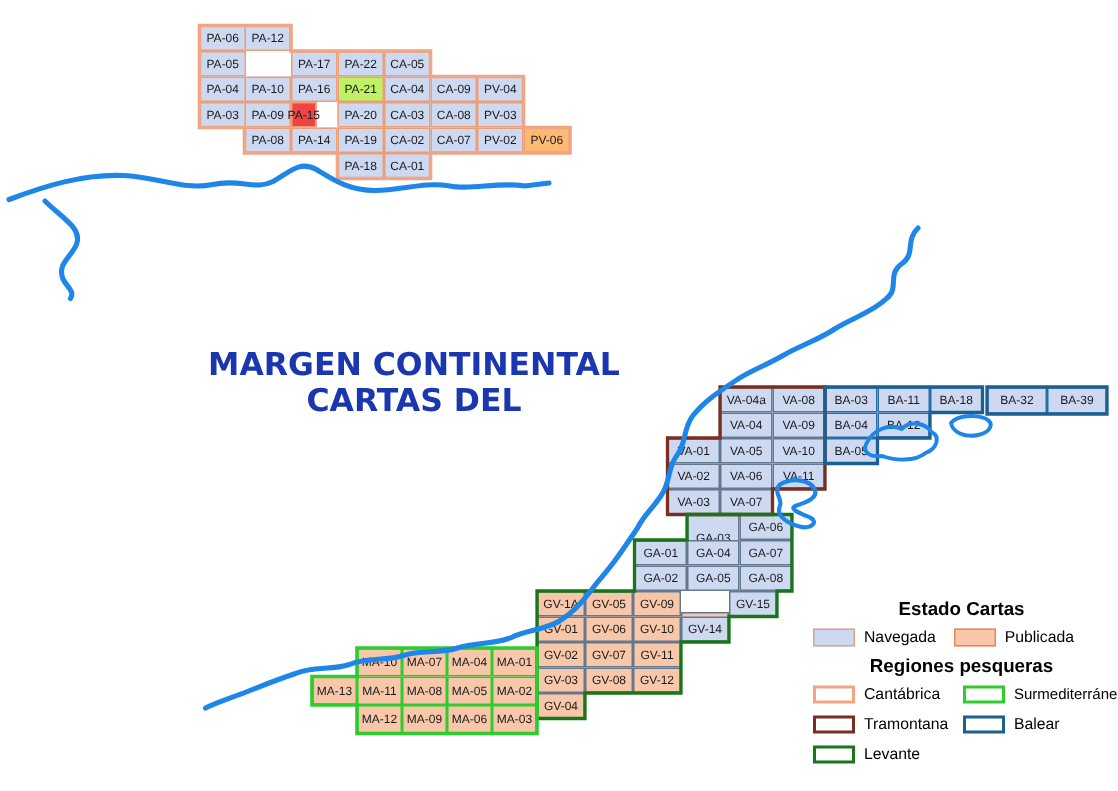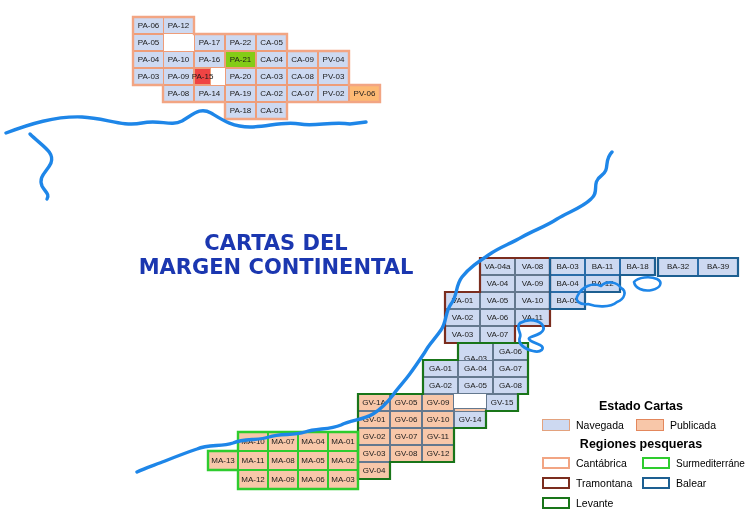--- a/index.html
+++ b/index.html
@@ -24,36 +24,36 @@
   .legend-item .swatch{width:28px;height:12px;box-sizing:border-box;flex:0 0 auto;}
   .legend-item .lbl{font-size:10.5px;color:#000;white-space:nowrap;}
   #region-grid{display:grid;grid-template-columns:100px 106px;row-gap:8px;padding-left:4px;margin-top:4px;}
 </style>
 </head>
 <body>
 
 <div id="stage">
 
   <div id="map-title" style="color: rgb(27, 55, 176);">
+    <div>MARGEN CONTINENTAL</div>
     <div>CARTAS DEL</div>
-    <div>MARGEN CONTINENTAL</div>
   </div>
 
   <div id="cells">
       <div class="cell" style="left: 133px; top: 17px; width: 31px; height: 17px; background: rgb(205, 217, 241); border: 1px solid rgb(238, 157, 121);">PA-06</div>
       <div class="cell" style="left: 163px; top: 17px; width: 31px; height: 17px; background: rgb(205, 217, 241); border: 1px solid rgb(238, 157, 121);">PA-12</div>
       <div class="cell" style="left: 133px; top: 34px; width: 31px; height: 17px; background: rgb(205, 217, 241); border: 1px solid rgb(238, 157, 121);">PA-05</div>
       <div class="cell" style="left: 163px; top: 34px; width: 31px; height: 17px; background: rgb(205, 217, 241); border: 1px solid rgb(238, 157, 121); margin-top: 48px;">PA-11</div>
       <div class="cell" style="left: 194px; top: 34px; width: 31px; height: 17px; background: rgb(205, 217, 241); border: 1px solid rgb(238, 157, 121);">PA-17</div>
       <div class="cell" style="left: 225px; top: 34px; width: 31px; height: 17px; background: rgb(205, 217, 241); border: 1px solid rgb(238, 157, 121);">PA-22</div>
       <div class="cell" style="left: 256px; top: 34px; width: 31px; height: 17px; background: rgb(205, 217, 241); border: 1px solid rgb(238, 157, 121);">CA-05</div>
       <div class="cell" style="left: 133px; top: 51px; width: 31px; height: 17px; background: rgb(205, 217, 241); border: 1px solid rgb(238, 157, 121);">PA-04</div>
       <div class="cell" style="left: 163px; top: 51px; width: 31px; height: 17px; background: rgb(205, 217, 241); border: 1px solid rgb(238, 157, 121);">PA-10</div>
       <div class="cell" style="left: 194px; top: 51px; width: 31px; height: 17px; background: rgb(205, 217, 241); border: 1px solid rgb(238, 157, 121);">PA-16</div>
-      <div class="cell" style="left: 225px; top: 51px; width: 31px; height: 17px; background: #84cc16; border: 1px solid rgb(238, 157, 121);">PA-21</div>
+      <div class="cell" style="left: 225px; top: 51px; width: 31px; height: 17px; background: #bef264; border: 1px solid rgb(238, 157, 121);">PA-21</div>
       <div class="cell" style="left: 256px; top: 51px; width: 31px; height: 17px; background: rgb(205, 217, 241); border: 1px solid rgb(238, 157, 121);">CA-04</div>
       <div class="cell" style="left: 287px; top: 51px; width: 31px; height: 17px; background: rgb(205, 217, 241); border: 1px solid rgb(238, 157, 121);">CA-09</div>
       <div class="cell" style="left: 318px; top: 51px; width: 31px; height: 17px; background: rgb(205, 217, 241); border: 1px solid rgb(238, 157, 121);">PV-04</div>
       <div class="cell" style="left: 133px; top: 68px; width: 31px; height: 17px; background: rgb(205, 217, 241); border: 1px solid rgb(238, 157, 121);">PA-03</div>
       <div class="cell" style="left: 163px; top: 68px; width: 31px; height: 17px; background: rgb(205, 217, 241); border: 1px solid rgb(238, 157, 121);">PA-09</div>
       <div class="cell" style="left: 194px; top: 68px; width: 17px; height: 17px; background: #ef4444; border: 1px solid rgb(238, 157, 121);">PA-15</div>
       <div class="cell" style="left: 225px; top: 68px; width: 31px; height: 17px; background: rgb(205, 217, 241); border: 1px solid rgb(238, 157, 121);">PA-20</div>
       <div class="cell" style="left: 256px; top: 68px; width: 31px; height: 17px; background: rgb(205, 217, 241); border: 1px solid rgb(238, 157, 121);">CA-03</div>
       <div class="cell" style="left: 287px; top: 68px; width: 31px; height: 17px; background: rgb(205, 217, 241); border: 1px solid rgb(238, 157, 121);">CA-08</div>
       <div class="cell" style="left: 318px; top: 68px; width: 31px; height: 17px; background: rgb(205, 217, 241); border: 1px solid rgb(238, 157, 121);">PV-03</div>

